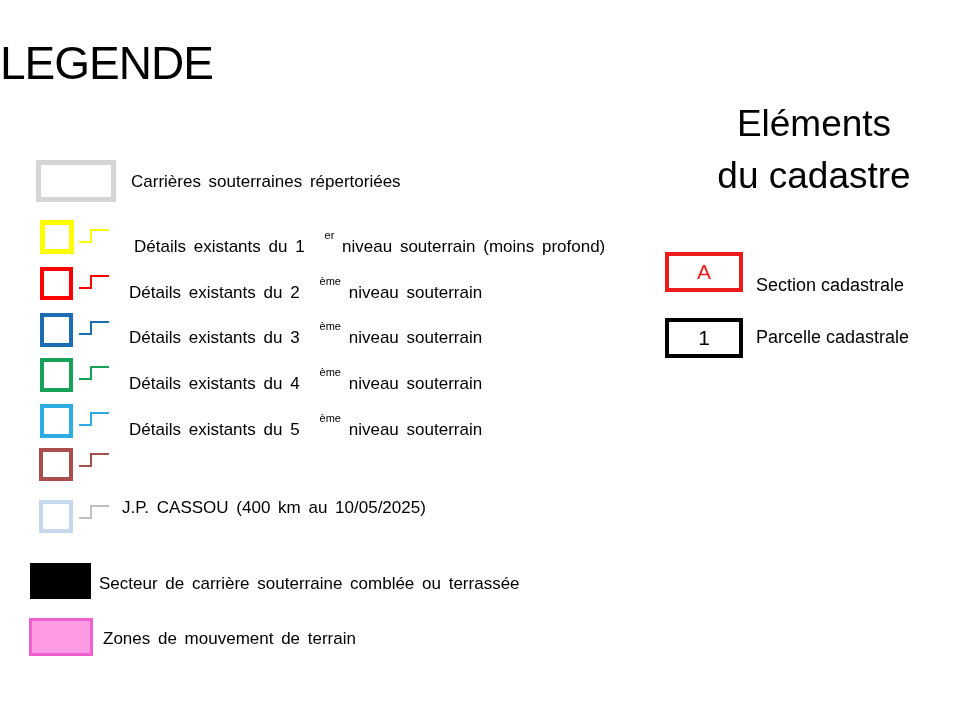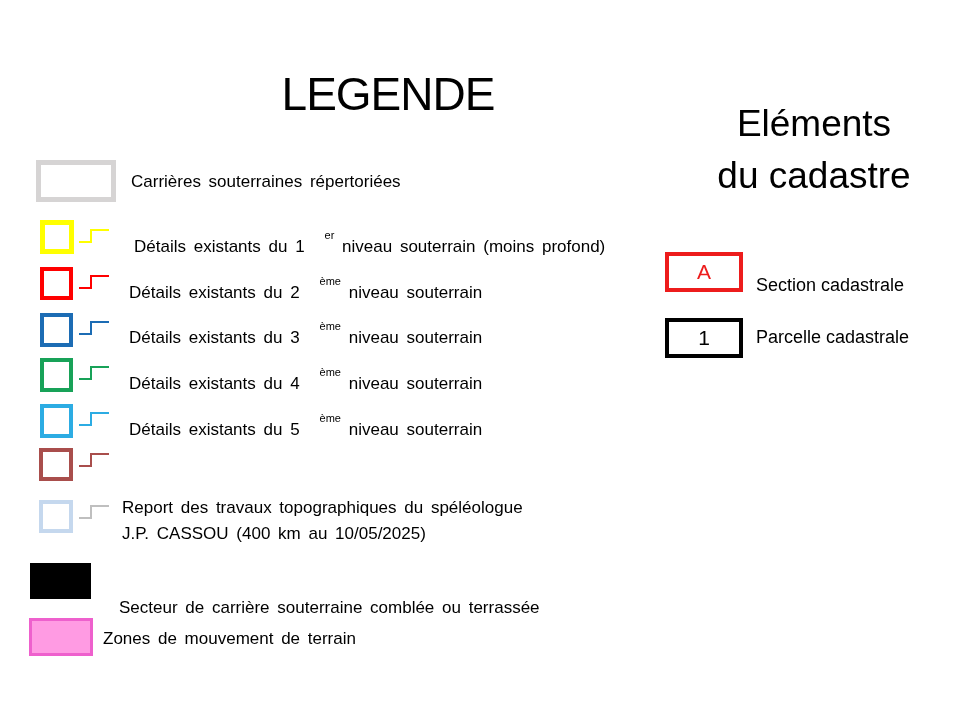--- a/index.html
+++ b/index.html
@@ -1,22 +1,22 @@
 <!DOCTYPE html>
 <html><head>
 <meta charset="utf-8">
 <style>
   html, body { margin:0; padding:0; background:#ffffff; }
   .canvas {
     position:relative; width:960px; height:720px; background:#ffffff;
     font-family:"Liberation Sans", sans-serif; color:#000; overflow:hidden;
   }
   .title {
-    position:absolute; left:0; top:36px; width:776px; text-align:center;
-    font-size:46px; letter-spacing:-1px; font-weight:500;margin-top:31px;
+    position:absolute; left:0; top:36px; width:776px; 
+    font-size:46px; letter-spacing:-1px; font-weight:500;
   }
   .lhead {
     position:absolute; left:27px; top:100px; font-size:37px; font-weight:500;
     white-space:nowrap;
   }
   .rhead {
     position:absolute; left:652px; top:98px; width:324px; text-align:center;
     font-size:37px; line-height:52px; font-weight:500;
   }
   .sq { position:absolute; background:#fff; border-style:solid; box-sizing:border-box; }
@@ -38,21 +38,21 @@
     white-space:nowrap;
   }
   #t1 { left:131px; top:171px; }
   #t2 { left:134px; top:231px; }
   #t3 { left:129px; top:277px; }
   #t4 { left:129px; top:322px; }
   #t5 { left:129px; top:368px; }
   #t6 { left:129px; top:414px; }
   #t7 { left:124px; top:456px; }
   #t8 { left:122px; top:495px; line-height:26px; }
-  #t9 { left:119px; top:573px;margin-top:24px; }
+  #t9 { left:99px; top:573px; }
   #t10{ left:103px; top:628px; }
   .sup { font-size:11px; position:relative; top:-6px;padding-left:20px; }
   .cadbox {
     position:absolute; left:665px; width:78px; height:40px; border:4px solid #000;
     box-sizing:border-box; text-align:center; font-size:21px; line-height:31px;
     background:#fff;
   }
   #bA { top:252px; } #b1 { top:318px; }
   .rlbl { position:absolute; left:756px; font-size:18px; white-space:nowrap; line-height:21px; }
   #tA { top:261px;margin-top:14px; } #tP { top:327px; }
@@ -106,21 +106,20 @@
   <span id="s7" class="sq" style="border-color: rgb(169, 78, 76);"></span>
   <svg id="p7" class="step" viewBox="0 0 32 16">
     <polyline points="1,14 13,14 13,2 31,2" fill="none" stroke-width="2" style="stroke: rgb(169, 78, 76);"></polyline>
     </svg>
 
   <span id="s8" class="sq" style="border-color: rgb(197, 216, 238);"></span>
   <svg id="p8" class="step" viewBox="0 0 32 16">
     <polyline points="1,14 13,14 13,2 31,2" fill="none" stroke-width="2" style="stroke: rgb(191, 191, 191);"></polyline>
     </svg>
   <span id="t8" class="lbl">
-    <span style="display:block">Report des travaux topographiques du spéléologue</span>
     <span style="display:block">J.P. CASSOU (400 km au 10/05/2025)</span>
   </span>
 
   <span id="s9" class="sq" style="background-color: rgb(0, 0, 0);"></span>
   <span id="t9" class="lbl">Secteur de carrière souterraine comblée ou terrassée</span>
 
   <span id="s10" class="sq" style="background-color: rgb(255, 155, 227); border-color: rgb(238, 96, 205);"></span>
   <span id="t10" class="lbl">Zones de mouvement de terrain</span>
 
   <div id="bA" class="cadbox" style="border-color: rgb(237, 28, 28); color: rgb(237, 28, 28);"><span>A</span></div>

